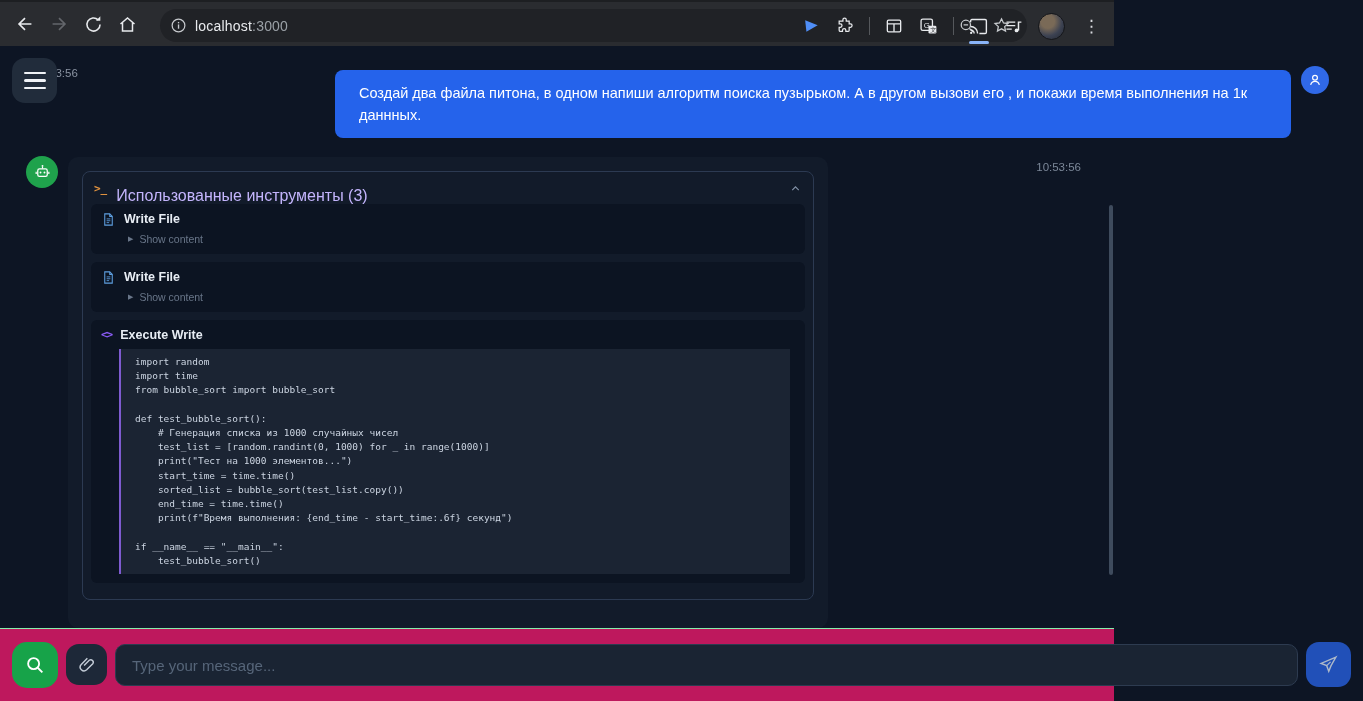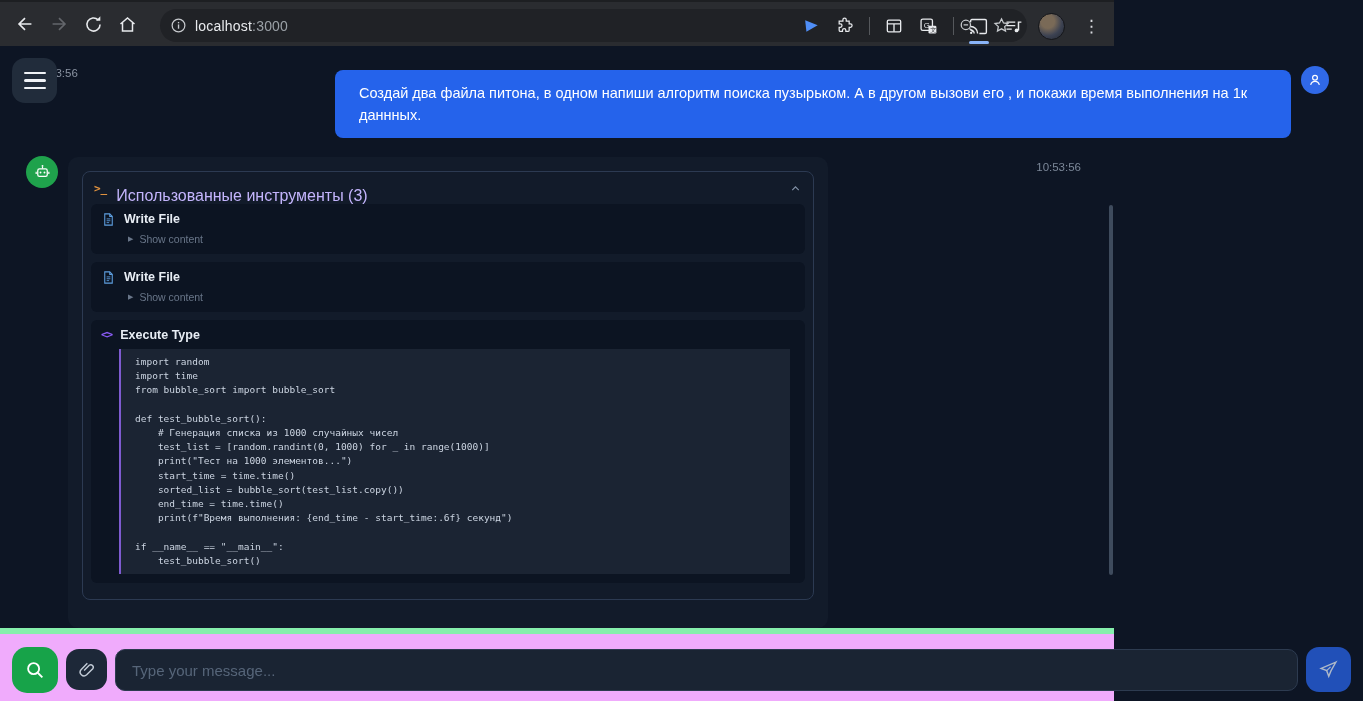--- a/index.html
+++ b/index.html
@@ -59,22 +59,22 @@
   .toggle-label { font-size:10.5px; color:#697689; }
   .code-block { margin:7px 5px 0 18px; background:#1b2433; border-left:2px solid #7e5bd0;
     padding:6px 28px 6px 14px; font-family:"DejaVu Sans Mono", monospace; font-size:9.5px;
     line-height:14.2px; color:#ccd5e2; white-space:pre; overflow:hidden; }
   .code-icon { font-family:"DejaVu Sans Mono", monospace; font-size:11px; font-weight:bold; color:#8b5cf6; letter-spacing:-1px; }
 
   .scroll-thumb { position:absolute; right:1px; top:159px; width:4px; height:370px;
     background:#3e4b5d; border-radius:2px; }
 
   
-  .composer { position:absolute; left:0; right:0; bottom:0; height:73px; background:#f0abfc;
-    border-top:6px solid #86efac; }
+  .composer { position:absolute; left:0; right:0; bottom:0; height:73px; background:#be185d;
+    border-top:1px solid #86efac; }
   .btn-green { position:absolute; left:12px; top:13px; width:46px; height:46px; border-radius:15px;
     background:#17a349; display:flex; align-items:center; justify-content:center; }
   .btn-clip { position:absolute; left:66px; top:15px; width:41px; height:41px; border-radius:13px;
     background:#1d2838; display:flex; align-items:center; justify-content:center; }
   .msg-input { position:absolute; left:115px; top:15px; width:1183px; height:42px; border-radius:10px;
     background:#1a2433; border:1px solid #2d3b50; color:#cfd8e3; font-size:15px; padding:0 16px;
     font-family:"Liberation Sans", sans-serif; outline:none; }
   .msg-input::placeholder { color:#566579; }
   .btn-send { position:absolute; left:1306px; top:13px; width:45px; height:45px; border-radius:13px;
     background:#2150b8; display:flex; align-items:center; justify-content:center; }
@@ -229,21 +229,21 @@
             </div>
             <div class="toggle-row">
               <span class="tri">▶</span>
               <span class="toggle-label">Show content</span>
             </div>
           </div>
 
           <div class="tool-card">
             <div class="card-title-row">
               <span class="code-icon">&lt;&gt;</span>
-              <span class="tool-name">Execute Type</span>
+              <span class="tool-name">Execute Write</span>
             </div>
             <div class="code-block">import random
 import time
 from bubble_sort import bubble_sort
 
 def test_bubble_sort():
     # Генерация списка из 1000 случайных чисел
     test_list = [random.randint(0, 1000) for _ in range(1000)]
     print("Тест на 1000 элементов...")
     start_time = time.time()

